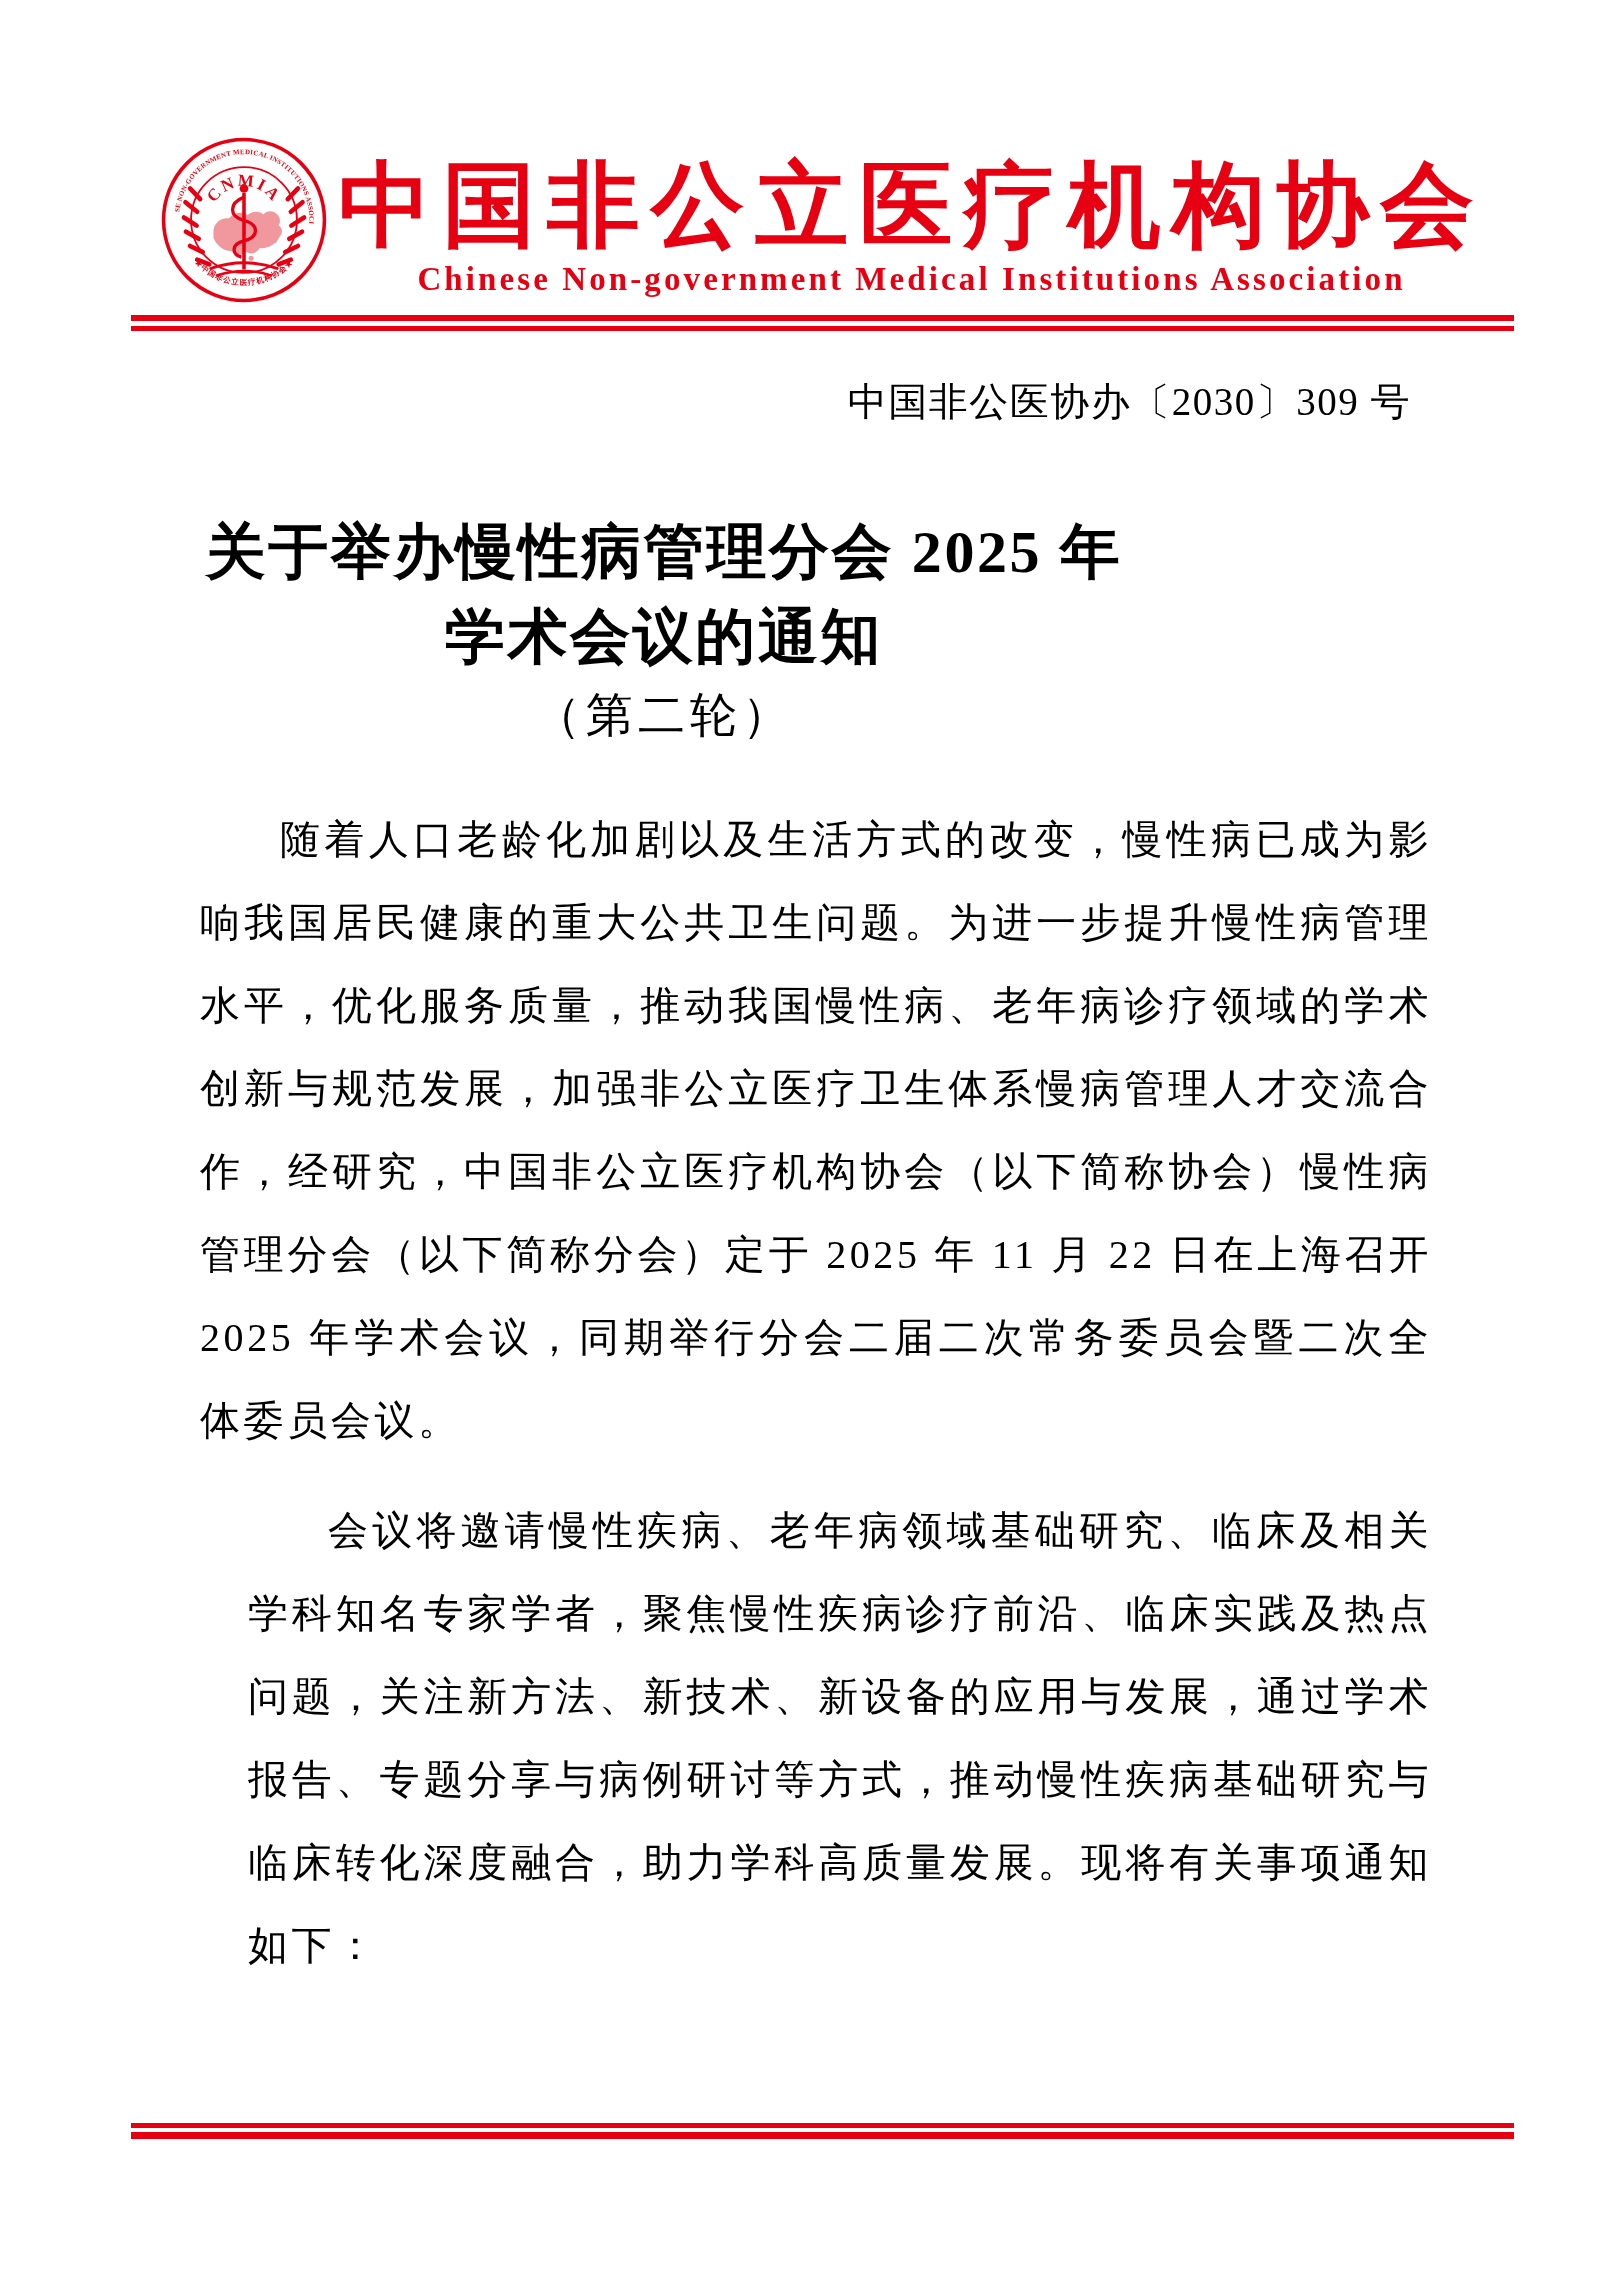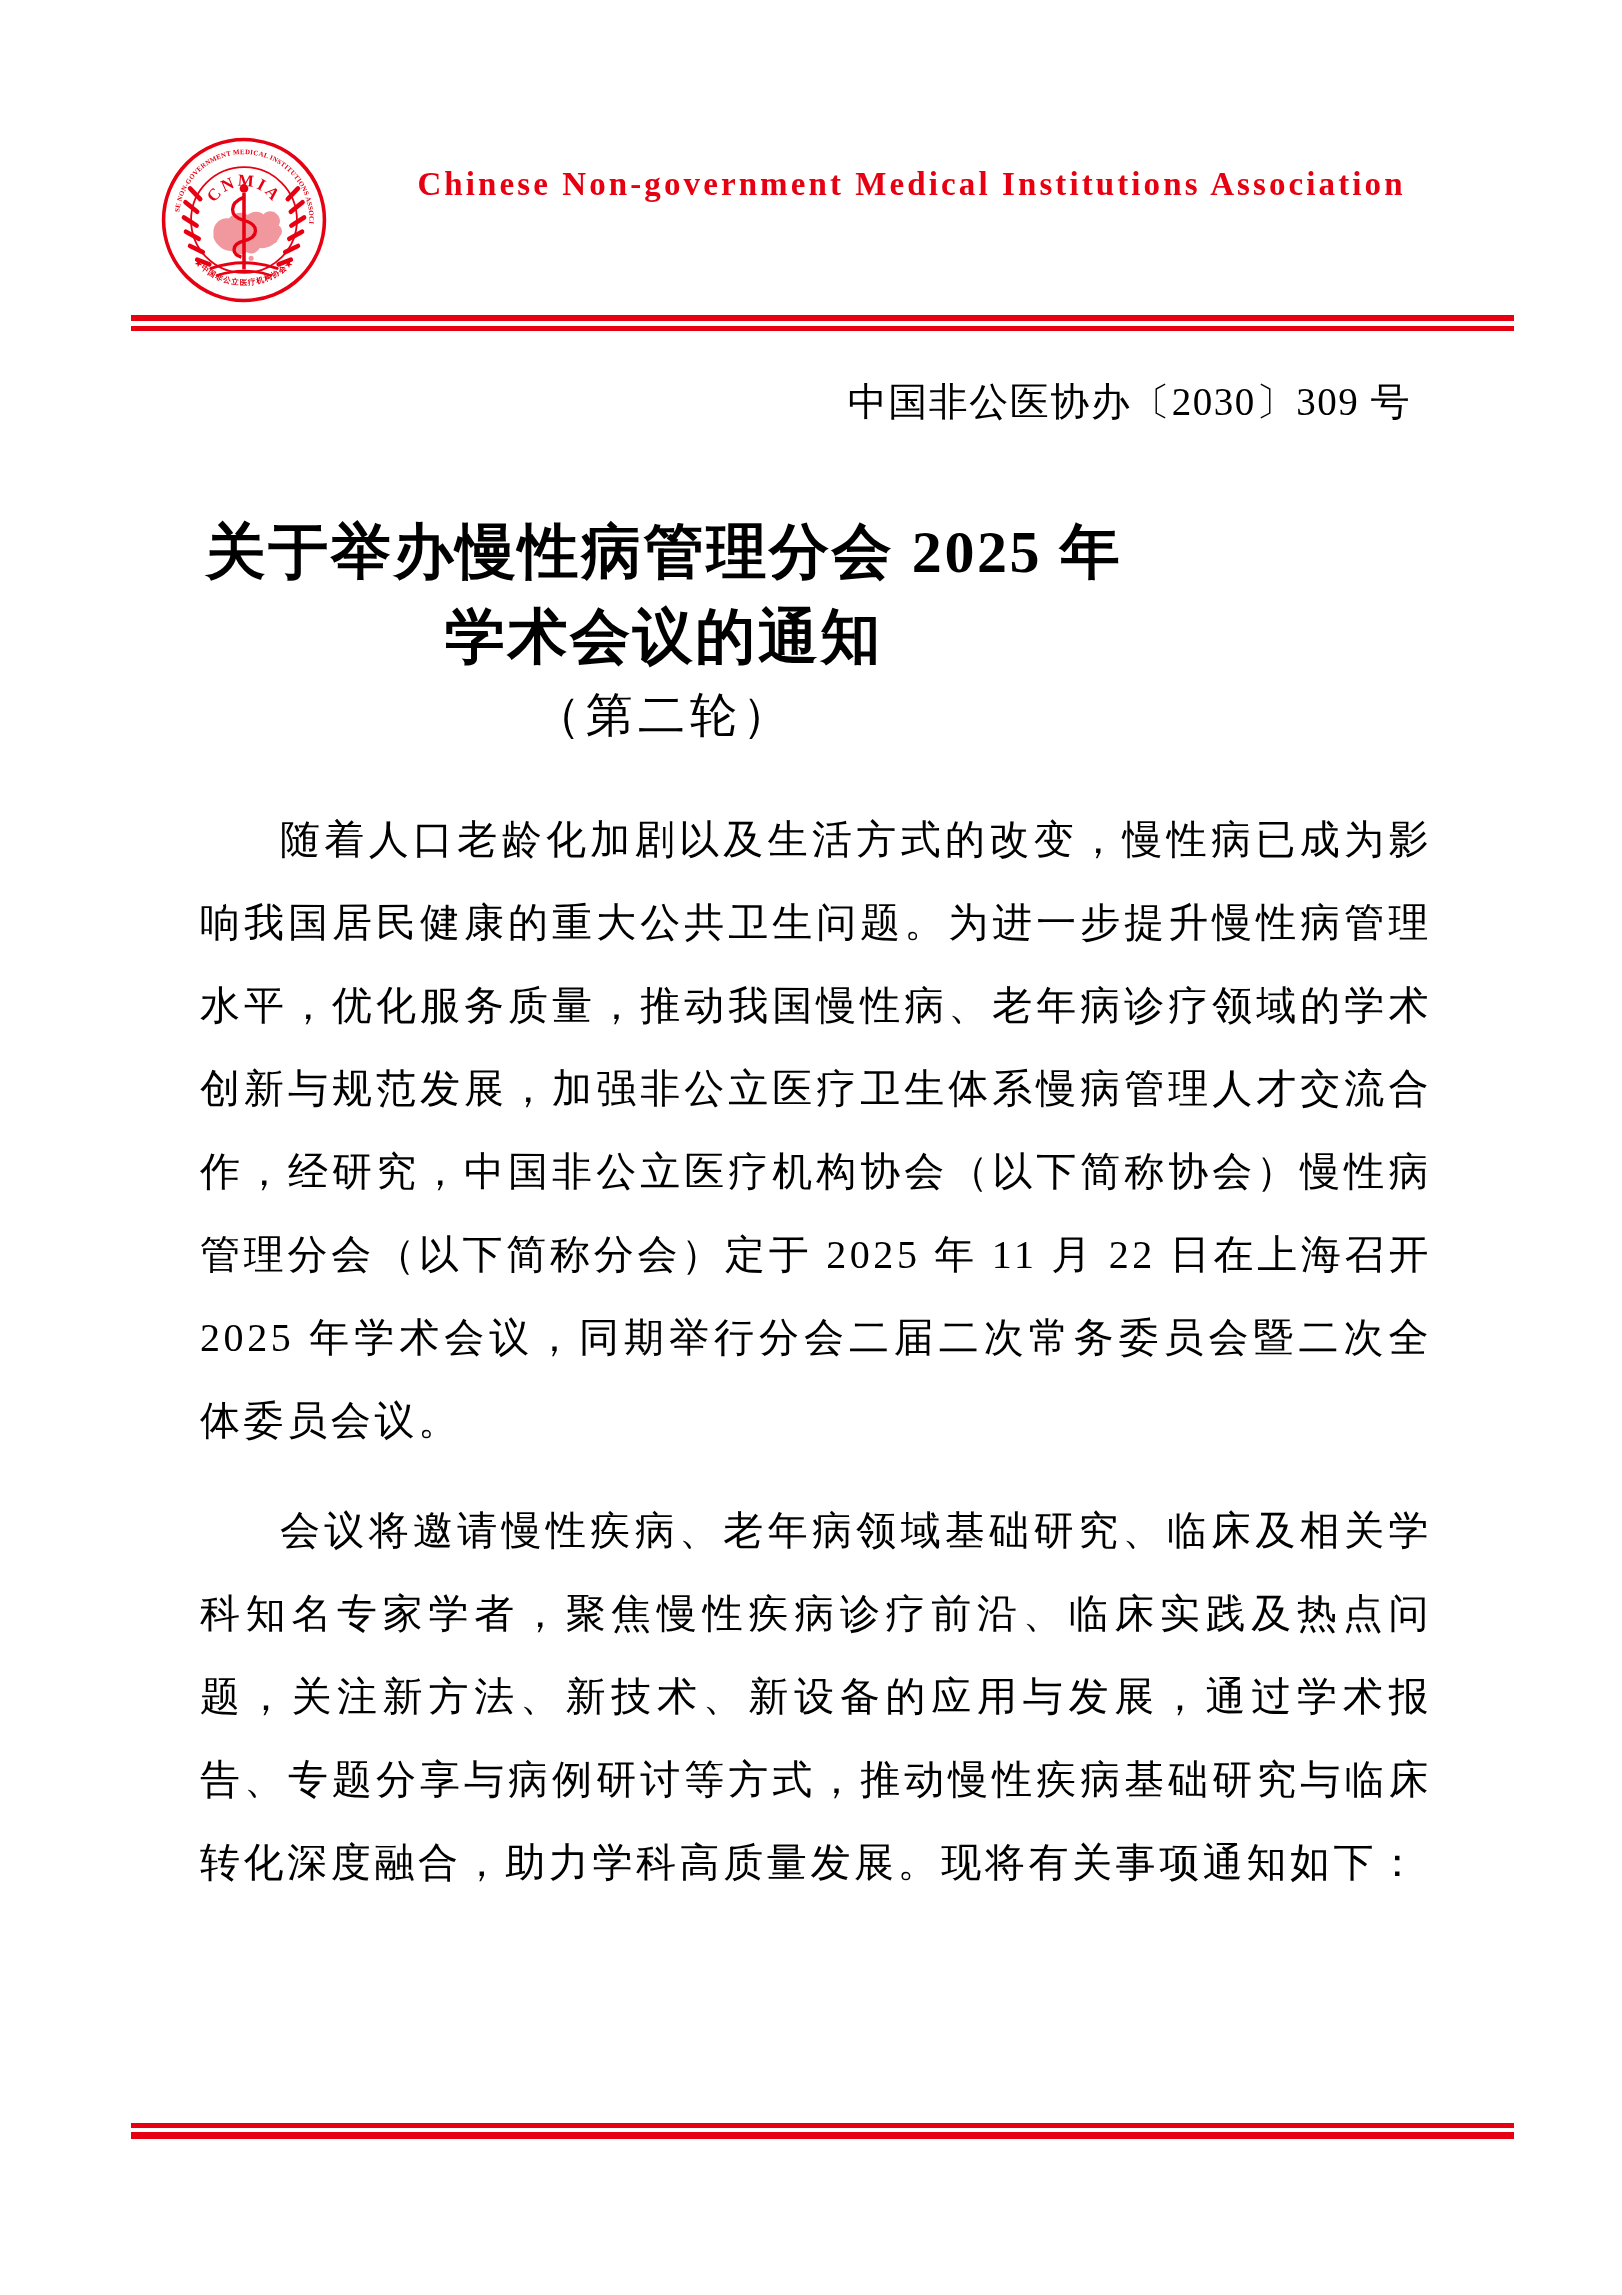--- a/index.html
+++ b/index.html
@@ -72,21 +72,21 @@
     position:absolute;
     left:200px; top:798px;
     width:1232px;
     font-size:40px;
     line-height:83px;
     letter-spacing:3.6px;
     text-align:justify;
   }
   .body-text p { text-indent:2em; }
   .body-text .salutation { text-indent:0; }
-  .body-text .para-2 { margin-top:26.6px; }
+  .body-text .para-2 { margin-top:26.6px;margin-left:48px; }
 
   
   .seal text, .seal textPath { fill:#e60012; }
 </style>
 </head>
 <body>
 
 <div class="seal">
   <svg viewBox="0 0 330 330" width="168" height="170">
 
@@ -141,20 +141,21 @@
       <line x1="246" y1="228" x2="271" y2="216"></line>
       <line x1="254" y1="202" x2="279" y2="188"></line>
       <line x1="258" y1="176" x2="283" y2="160"></line>
       <line x1="257" y1="149" x2="280" y2="130"></line>
       <line x1="251" y1="124" x2="271" y2="103"></line>
     </g>
   </svg>
 </div>
 
 <div class="org-block">
+  <div class="org-zh">中国非公立医疗机构协会</div>
   <div class="org-en">Chinese Non-government Medical Institutions Association</div>
 </div>
 
 <div class="rule rule-top-thick"></div>
 <div class="rule rule-top-thin"></div>
 
 <div class="doc-number">中国非公医协办〔2030〕309 号</div>
 
 <div class="doc-title title-l1">关于举办慢性病管理分会 2025 年</div>
 <div class="doc-title title-l2">学术会议的通知</div>

